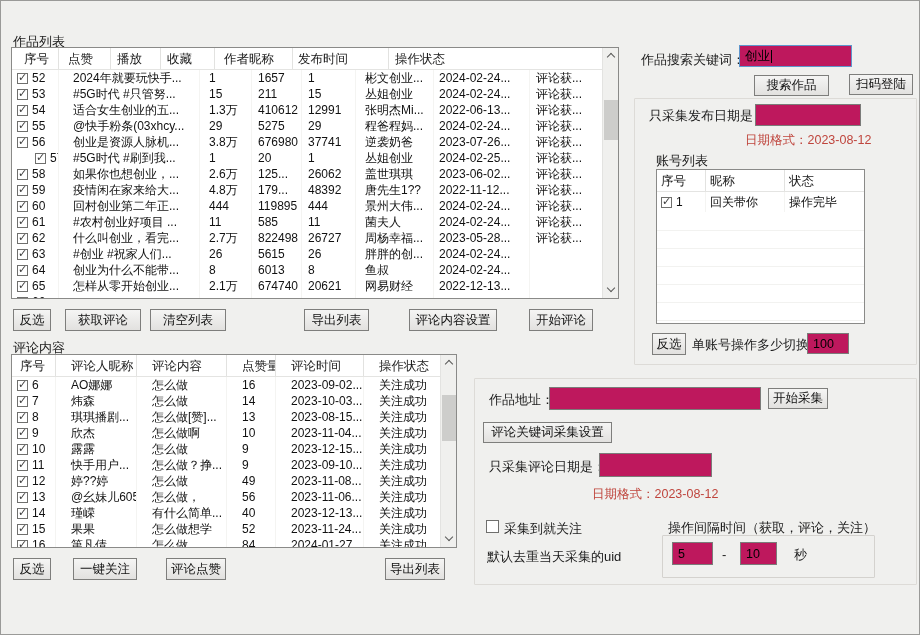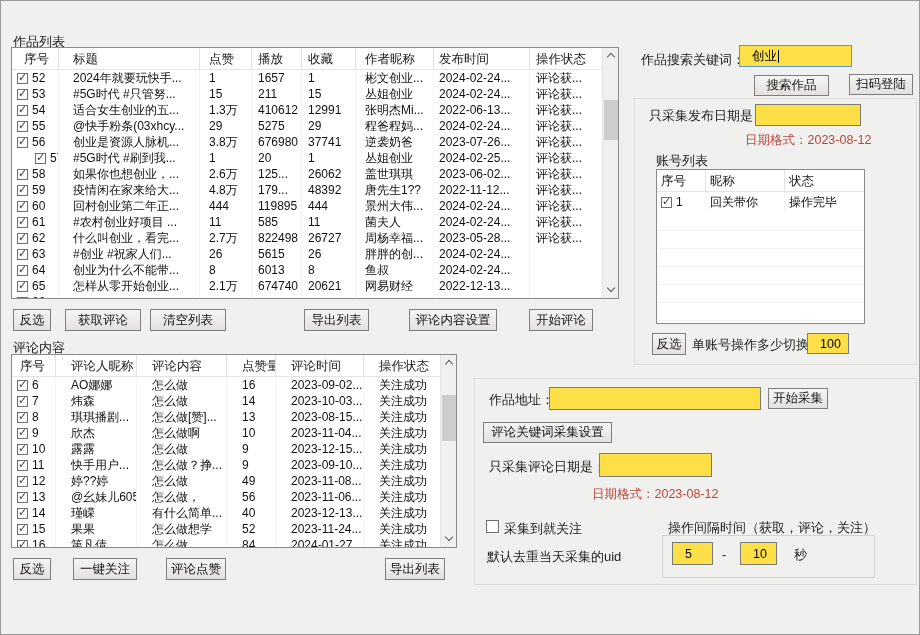--- a/index.html
+++ b/index.html
@@ -13,21 +13,21 @@
   .app-icon::after { content:""; position:absolute; left:3px; top:3px; width:9px; height:2px; background:#dfe3e6; border-radius:1px; }
   .title-text { position:absolute; left:30px; top:5px; font-size:13px; color:#2b2b2b; white-space:nowrap; }
   .title-brand { font-weight:900; font-size:17px; color:#000; letter-spacing:1px; font-style:normal; }
   .winbtn { position:absolute; top:0; width:34px; height:26px; text-align:center; line-height:25px; font-size:14px; color:#333; }
   .winbtn.dim { color:#c9c9c9; }
 
   
   .sec-label { position:absolute; font-size:13px; color:#1c1c1c; white-space:nowrap; }
   .btn { position:absolute; height:22px; background:linear-gradient(#f5f5f4,#e2e1df); border:1px solid #7e7e7c; font-size:12.5px; color:#111;
          display:flex; align-items:center; justify-content:center; white-space:nowrap; font-family:inherit; }
-  .inp { position:absolute; background:#fde047; border:1px solid #7b7b79; font-size:12.5px; color:#000; padding:2px 12px; display:flex; align-items:center; white-space:nowrap; overflow:hidden; }
+  .inp { position:absolute; background:#be185d; border:1px solid #7b7b79; font-size:12.5px; color:#000; padding:2px 5px; display:flex; align-items:center; white-space:nowrap; overflow:hidden; }
   .inp.focused { border-color:#5f96cc; }
   .caret { display:inline-block; width:1px; height:13px; background:#000; margin-left:1px; }
   .red { position:absolute; font-size:12.5px; white-space:nowrap; }
   .gbox { position:absolute; border:1px solid #dddbd7; border-radius:1px; }
 
   .cbx { display:inline-block; width:11px; height:11px; border:1px solid #6f6f6d; background:#fff; position:relative; flex:none; }
   .cbx.checked::after { content:"✓"; position:absolute; left:0px; top:-3px; font-size:11px; color:#3c3c3c; }
   .cbx.big { width:13px; height:13px; }
 
   
@@ -53,21 +53,20 @@
 <body>
 
 <div class="window">
 
 
   <div class="sec-label" style="left:12px; top:32px;">作品列表</div>
 
   <div class="lv" style="left:10px; top:46px; width:608px; height:252px;">
     <div class="lv-head" style="margin-right:16px;">
       <div class="hc" style="width:47px; padding-left:12px;">序号</div>
-      <div class="hc" style="width:141px; padding-left:14px;">标题</div>
       <div class="hc" style="width:52px; padding-left:9px;">点赞</div>
       <div class="hc" style="width:50px;">播放</div>
       <div class="hc" style="width:54px;">收藏</div>
       <div class="hc" style="width:78px; padding-left:9px;">作者昵称</div>
       <div class="hc" style="width:96px; padding-left:5px;">发布时间</div>
       <div class="hc" style="width:71px; border-right:none;">操作状态</div>
     </div>
     <div class="lv-body" style="height:228px; margin-right:16px;">
 
         <div class="lrow">

